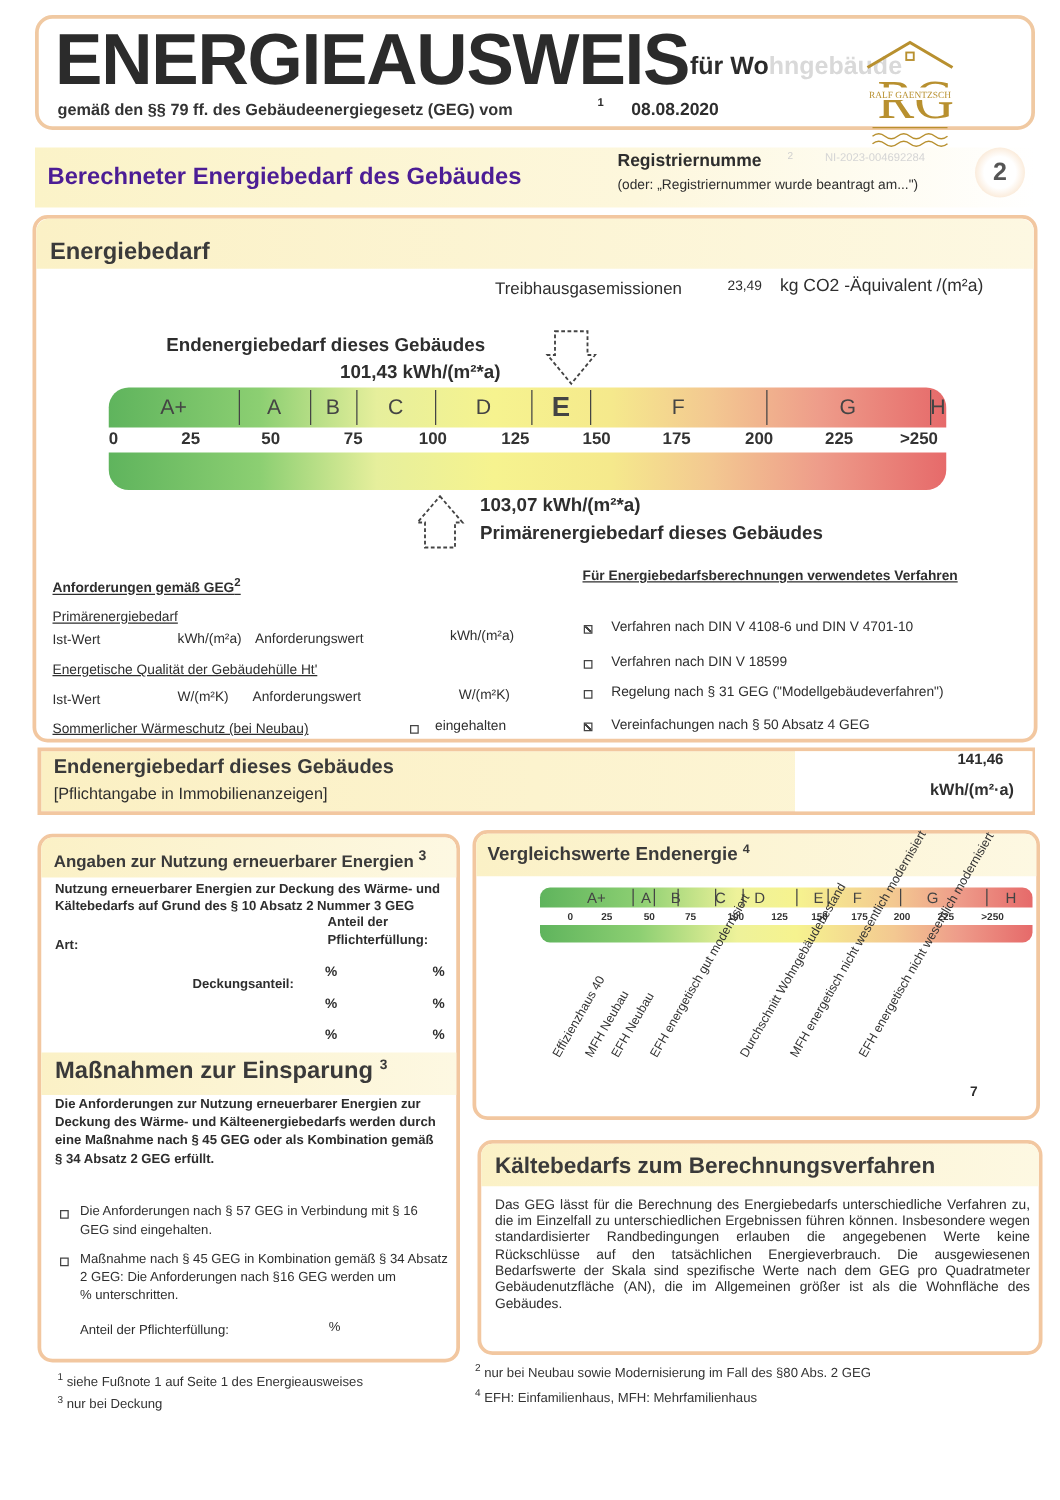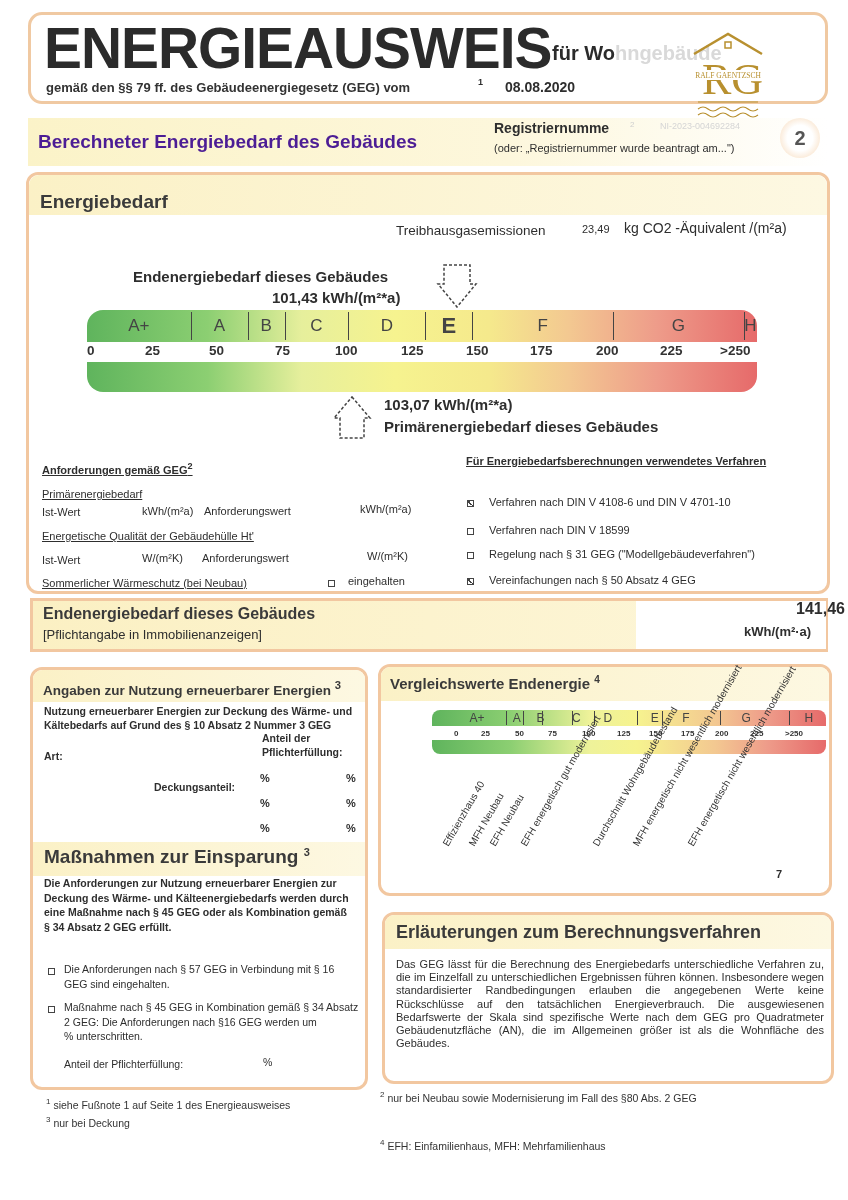--- a/index.html
+++ b/index.html
@@ -49,21 +49,21 @@
   #prim-label { left: 384px; top: 418px; font-size: 15px; font-weight: bold; }
 
   .sm { font-size: 11px; }
   .chk { display: inline-block; width: 7px; height: 7px; border: 1px solid #444; }
 
   
   #ee-box { left: 30px; top: 598px; width: 798px; height: 54px; border: 3px solid #f2c7a0; background: linear-gradient(90deg,#fbf0c3,#fdf6d9); }
   #ee-white { left: 636px; top: 601px; width: 190px; height: 48px; background: #fff; }
   #ee-title { left: 43px; top: 605px; font-size: 16px; font-weight: bold; color: #3a3a3a; }
   #ee-sub { left: 43px; top: 627px; font-size: 13px; }
-  #ee-val { left: 796px; top: 600px; font-size: 16px; font-weight: bold; }
+  #ee-val { left: 766px; top: 600px; font-size: 12px; font-weight: bold; }
   #ee-unit { left: 744px; top: 624px; font-size: 13px; font-weight: bold; }
 
   
   .panel { position: absolute; border: 3px solid #f2c7a0; border-radius: 12px; background: #fff; }
   .phead { position: absolute; background: linear-gradient(90deg,#fbf1c6,#fdf8e2); }
   .ptitle { position: absolute; font-weight: bold; color: #3a3a3a; }
 
   #vgl-scale { left: 432px; top: 710px; width: 394px; height: 16px; border-radius: 8px 8px 0 0; background: linear-gradient(90deg,#5fb45d 0%,#8ccf72 20%,#eef29a 40%,#f6f38f 52%,#f3c891 72%,#ee9c8a 85%,#e66a6a 100%); }
   #vgl-scale-low { left: 432px; top: 740px; width: 394px; height: 14px; border-radius: 0 0 8px 8px; background: linear-gradient(90deg,#5fb45d 0%,#8ccf72 20%,#eef29a 40%,#f6f38f 52%,#f3c891 72%,#ee9c8a 85%,#e66a6a 100%); }
   .vcls { position: absolute; top: 0; height: 16px; line-height: 16px; font-size: 12px; color: #444; }
@@ -263,19 +263,19 @@
     <div class="rot" style="left: 497px; top: 838px; white-space: pre; text-align: right;">EFH Neubau</div>
     <div class="rot" style="left: 528px; top: 838px; white-space: pre; text-align: right;">EFH energetisch gut modernisiert</div>
     <div class="rot" style="left: 600px; top: 838px; white-space: pre; text-align: right;">Durchschnitt Wohngebäudebestand</div>
     <div class="rot" style="left: 640px; top: 838px; white-space: pre; text-align: right;">MFH energetisch nicht wesentlich modernisiert</div>
     <div class="rot" style="left: 695px; top: 838px; white-space: pre; text-align: right;">EFH energetisch nicht wesentlich modernisiert</div>
   </div>
 <div class="abs b" style="left:776px;top:868px;font-size:11px;">7</div>
 
 <div class="panel" style="left:382px;top:912px;width:452px;height:172px;"></div>
 <div class="phead" style="left:385px;top:915px;width:446px;height:34px;border-radius:9px 9px 0 0;"></div>
-<div class="ptitle" style="left:396px;top:922px;font-size:18px;">Erläuterungen zum Berechnungsverfahren</div>
+<div class="ptitle" style="left:396px;top:922px;font-size:18px;">Kältebedarfs zum Berechnungsverfahren</div>
 <div id="expl-text" class="abs">Das GEG lässt für die Berechnung des Energiebedarfs unterschiedliche Verfahren zu, die im Einzelfall zu unterschiedlichen Ergebnissen führen können. Insbesondere wegen standardisierter Randbedingungen erlauben die angegebenen Werte keine Rückschlüsse auf den tatsächlichen Energieverbrauch. Die ausgewiesenen Bedarfswerte der Skala sind spezifische Werte nach dem GEG pro Quadratmeter Gebäudenutzfläche (AN), die im Allgemeinen größer ist als die Wohnfläche des Gebäudes.</div>
 
 <div class="foot" style="left:46px;top:1097px;"><sup>1</sup> <span>siehe Fußnote 1 auf Seite 1 des Energieausweises</span></div>
 <div class="foot" style="left:46px;top:1115px;"><sup>3</sup> <span>nur bei Deckung</span></div>
 <div class="foot" style="left:380px;top:1090px;"><sup>2</sup> <span>nur bei Neubau sowie Modernisierung im Fall des §80 Abs. 2 GEG</span></div>
-<div class="foot" style="left:380px;top:1110px;margin-top:28px;"><sup>4</sup> <span>EFH: Einfamilienhaus, MFH: Mehrfamilienhaus</span></div>
+<div class="foot" style="left:380px;top:1110px;"><sup>4</sup> <span>EFH: Einfamilienhaus, MFH: Mehrfamilienhaus</span></div>
 
 </body></html>

